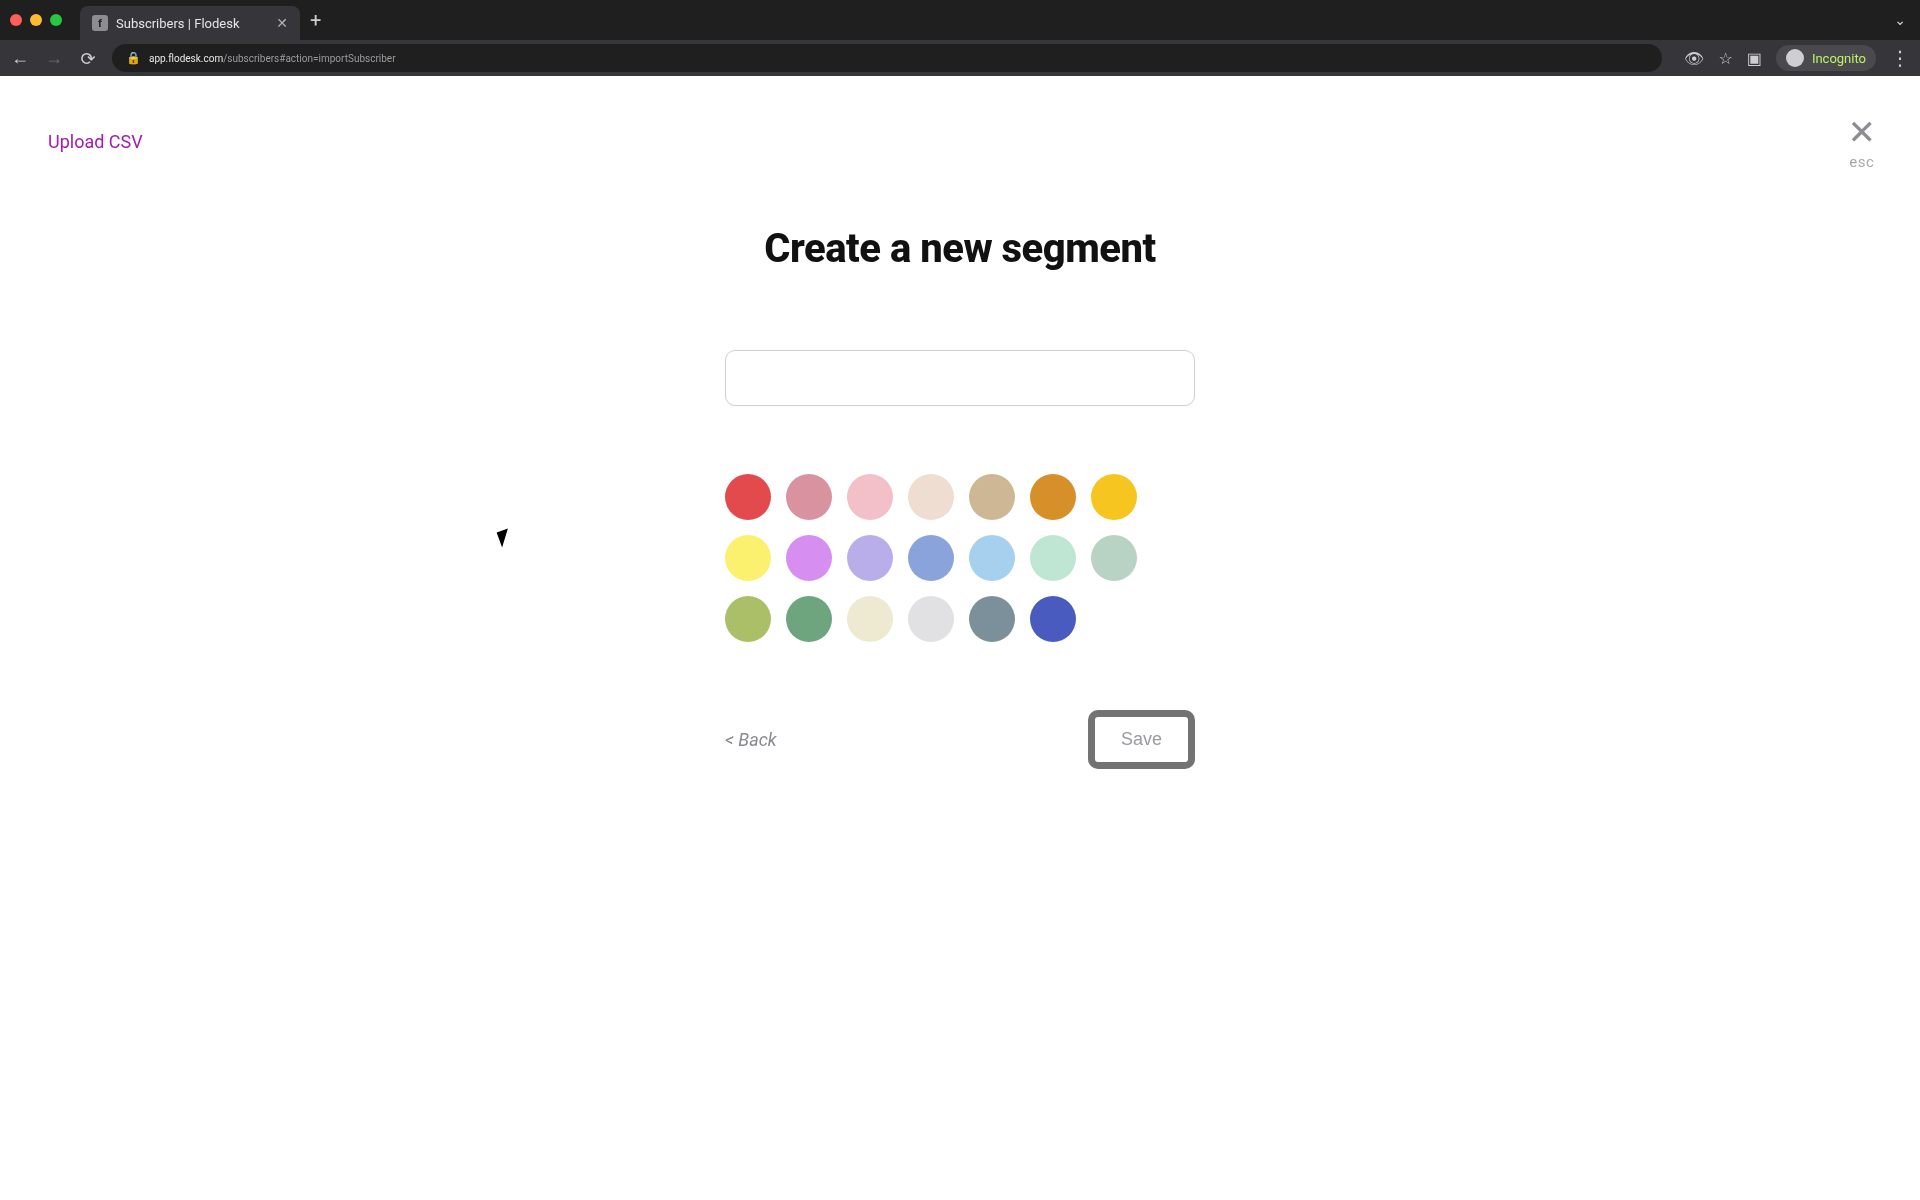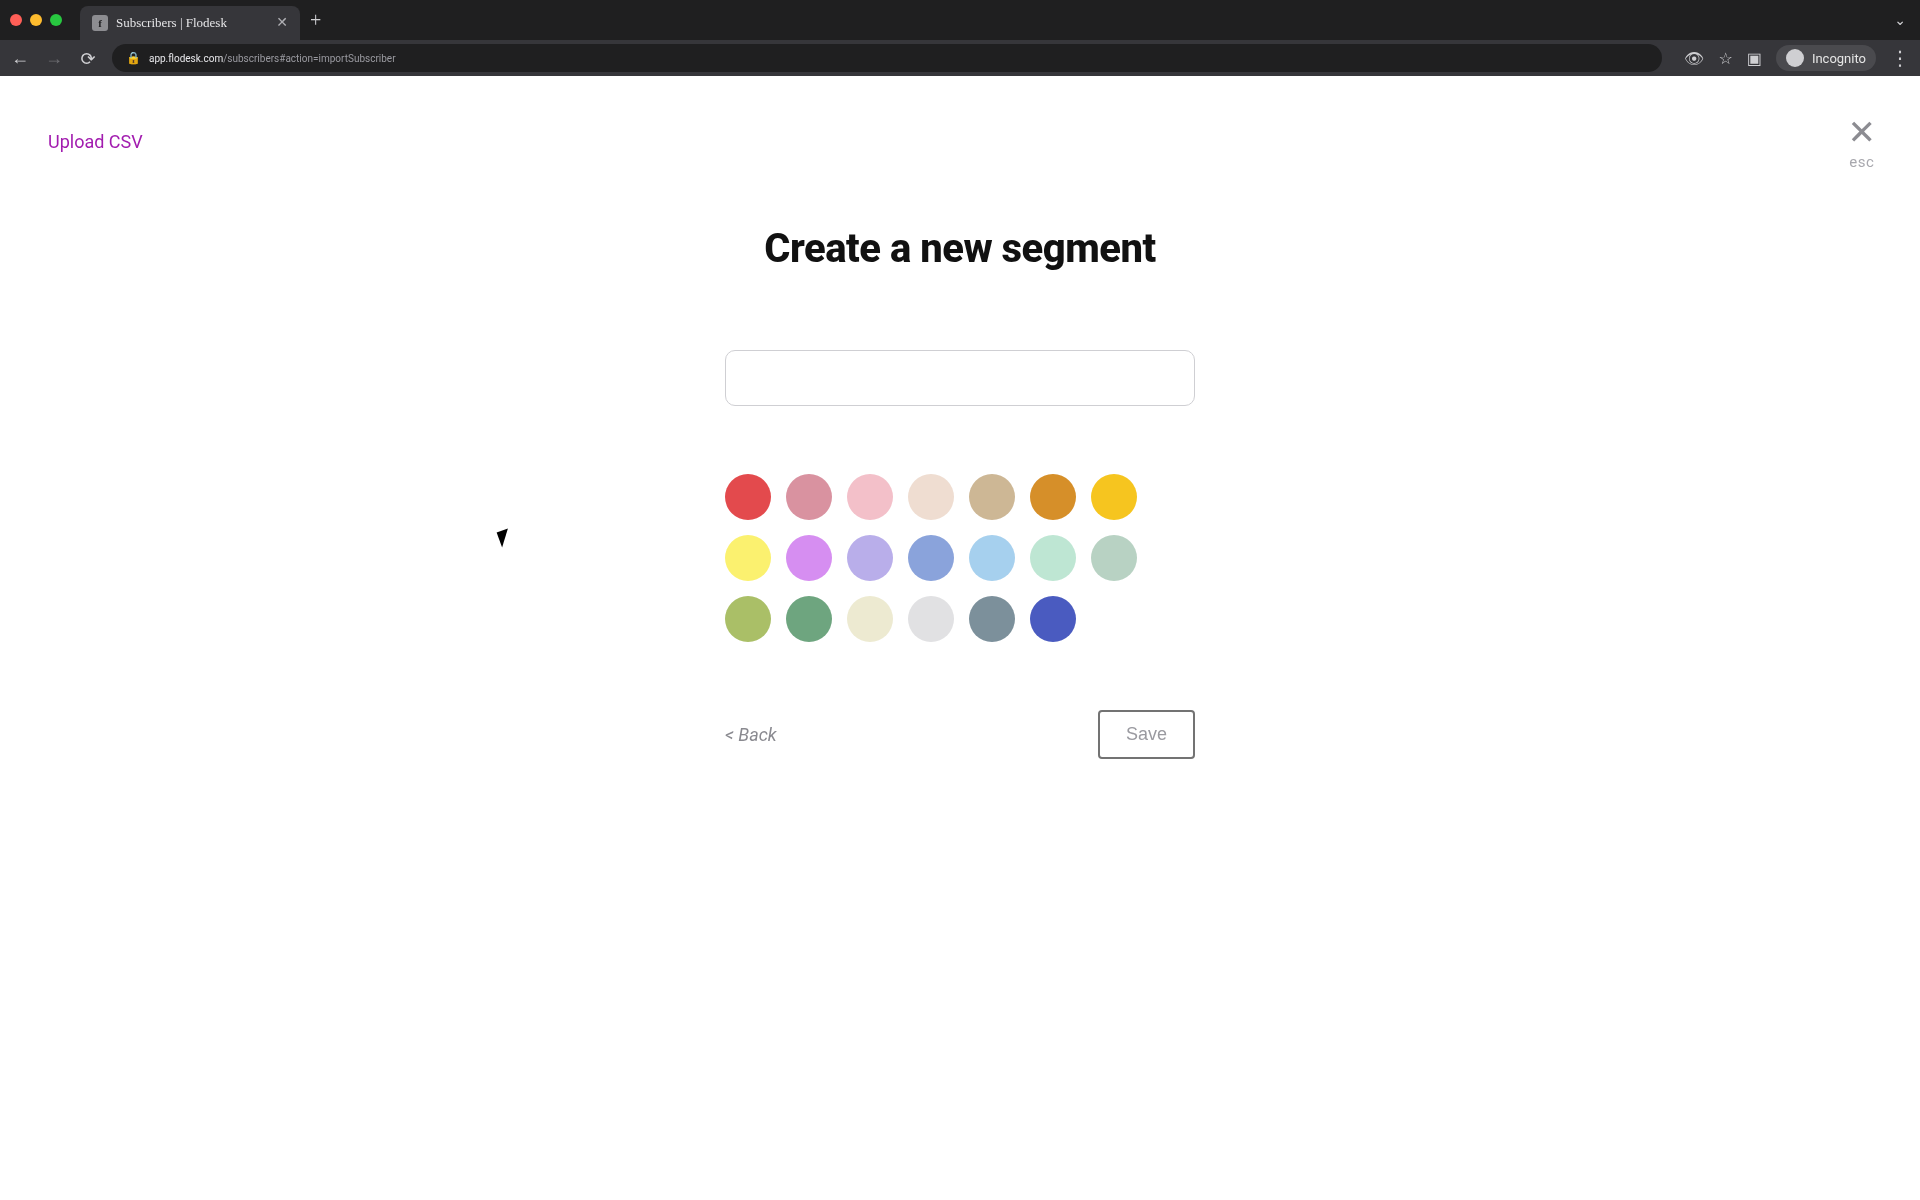--- a/index.html
+++ b/index.html
@@ -1,41 +1,41 @@
 <!DOCTYPE html>
 <html><head>
 <meta charset="utf-8">
 <style>
   * { box-sizing: border-box; margin: 0; padding: 0; }
   html, body { width: 100%; height: 100%; font-family: -apple-system, BlinkMacSystemFont, "Segoe UI", Roboto, Helvetica, Arial, sans-serif; }
   body { background: #fff; overflow: hidden; }
 
   
-  .browser-chrome { background:#1f1f20; height:40px; display:flex; align-items:center; padding:0 10px; position:relative;font-family:Liberation Serif, serif; }
+  .browser-chrome { background:#1f1f20; height:40px; display:flex; align-items:center; padding:0 10px; position:relative; }
   .traffic-lights { display:flex; gap:8px; margin-right:18px; }
   .tl { width:12px; height:12px; border-radius:50%; }
   .tl.red{background:#ff5f57;} .tl.yellow{background:#febc2e;} .tl.green{background:#28c840;}
   .tab { background:#36363a; color:#e5e5e7; height:34px; border-radius:8px 8px 0 0; display:flex; align-items:center; padding:0 12px; gap:8px; min-width:220px; margin-top:6px;}
   .tab .favicon{ width:16px; height:16px; background:#8d8d91; border-radius:3px; display:flex;align-items:center;justify-content:center;}
   .tab .favicon::after{content:"f"; color:#1f1f20; font-weight:700; font-size:11px;}
   .tab .title{ font-size:13px; flex:1; overflow:hidden; white-space:nowrap; text-overflow:ellipsis;}
   .tab .close{ color:#b0b0b4; font-size:14px; line-height:1; }
   .new-tab { color:#cfcfd2; font-size:20px; margin-left:10px; }
   .chrome-chevron{ position:absolute; right:14px; color:#cfcfd2; font-size:14px; }
 
   .addr-bar { background:#36363a; height:36px; display:flex; align-items:center; padding:0 10px; gap:14px; }
   .nav-ico { color:#cfcfd2; font-size:18px; width:20px; text-align:center; }
   .nav-ico.dim { color:#6d6d72; }
   .url-field { flex:1; background:#1f1f20; border-radius:18px; height:28px; display:flex; align-items:center; padding:0 14px; gap:8px; }
   .lock{ color:#bdbdc0; font-size:12px; }
   .url-text{ color:#e7e7ea; font-size:10px; }
   .url-text .dim{ color:#9a9aa0; }
   .ext-icons{ display:flex; align-items:center; gap:14px; margin-left:8px;}
   .ext-ico{ color:#cfcfd2; font-size:16px; }
-  .incog-badge{ display:flex; align-items:center; gap:8px; background:#4a4a4e; color:#e5e5e5; padding:4px 10px; border-radius:16px; font-size:13px;}
+  .incog-badge{ display:flex; align-items:center; gap:8px; background:#4a4a4e; color:#bef264; padding:4px 10px; border-radius:16px; font-size:13px;}
   .incog-badge .glasses{ width:18px; height:18px; border-radius:50%; background:#cfcfd2; display:inline-block; position:relative;}
   .dots{ color:#cfcfd2; font-size:20px; line-height:0.3; letter-spacing:0; }
 
   
   .app-wrap { position:relative; width:100%; height:calc(100% - 76px); background:#fff; }
   .top-label { position:absolute; top:46px; left:48px; color:#a21caf; font-size:18px; }
   .close-esc { position:absolute; top:30px; right:44px; text-align:center; color:#9a9aa0; }
   .close-esc .x { font-size:34px; line-height:1; color:#8c8c92; font-weight:300; }
   .close-esc .lbl { font-size:15px; margin-top:4px; color:#a8a8ae; letter-spacing:0.5px;}
 
@@ -43,21 +43,21 @@
   .page-title { text-align:center; font-size:40px; font-weight:800; letter-spacing:-0.5px; color:#111; margin-bottom:78px; }
 
   .field-label { font-size:18px; font-weight:600; color:#1a1a1a; margin-bottom:18px; }
   .text-input { width:100%; height:56px; border:1px solid #cfcfd3; border-radius:10px; font-size:18px; padding:0 16px; outline:none; margin-bottom:48px; }
 
   .color-grid { display:flex; flex-wrap:wrap; gap:15px; margin-top:20px; }
   .swatch { width:46px; height:46px; border-radius:50%; cursor:pointer; }
 
   .footer-row { margin-top:68px; display:flex; align-items:center; justify-content:space-between; }
   .back-link { color:#8a8a90; font-size:18px;font-style:italic; }
-  .save-btn { border:2px solid #737373; background:#fff; color:#9a9aa0; font-size:18px; border-radius:4px; padding:12px 26px; }
+  .save-btn { border:7px solid #737373; background:#fff; color:#9a9aa0; font-size:18px; border-radius:10px; padding:12px 26px; }
 
   .cursor { position:absolute; width:14px; height:20px; pointer-events:none; }
   .cursor::before{ content:""; position:absolute; left:0; top:0; border-left:12px solid #000; border-bottom:16px solid transparent; transform:rotate(-20deg);}
 </style>
 </head>
 <body>
 
 <div class="browser-chrome">
   <div class="traffic-lights">
     <div class="tl red"></div>

